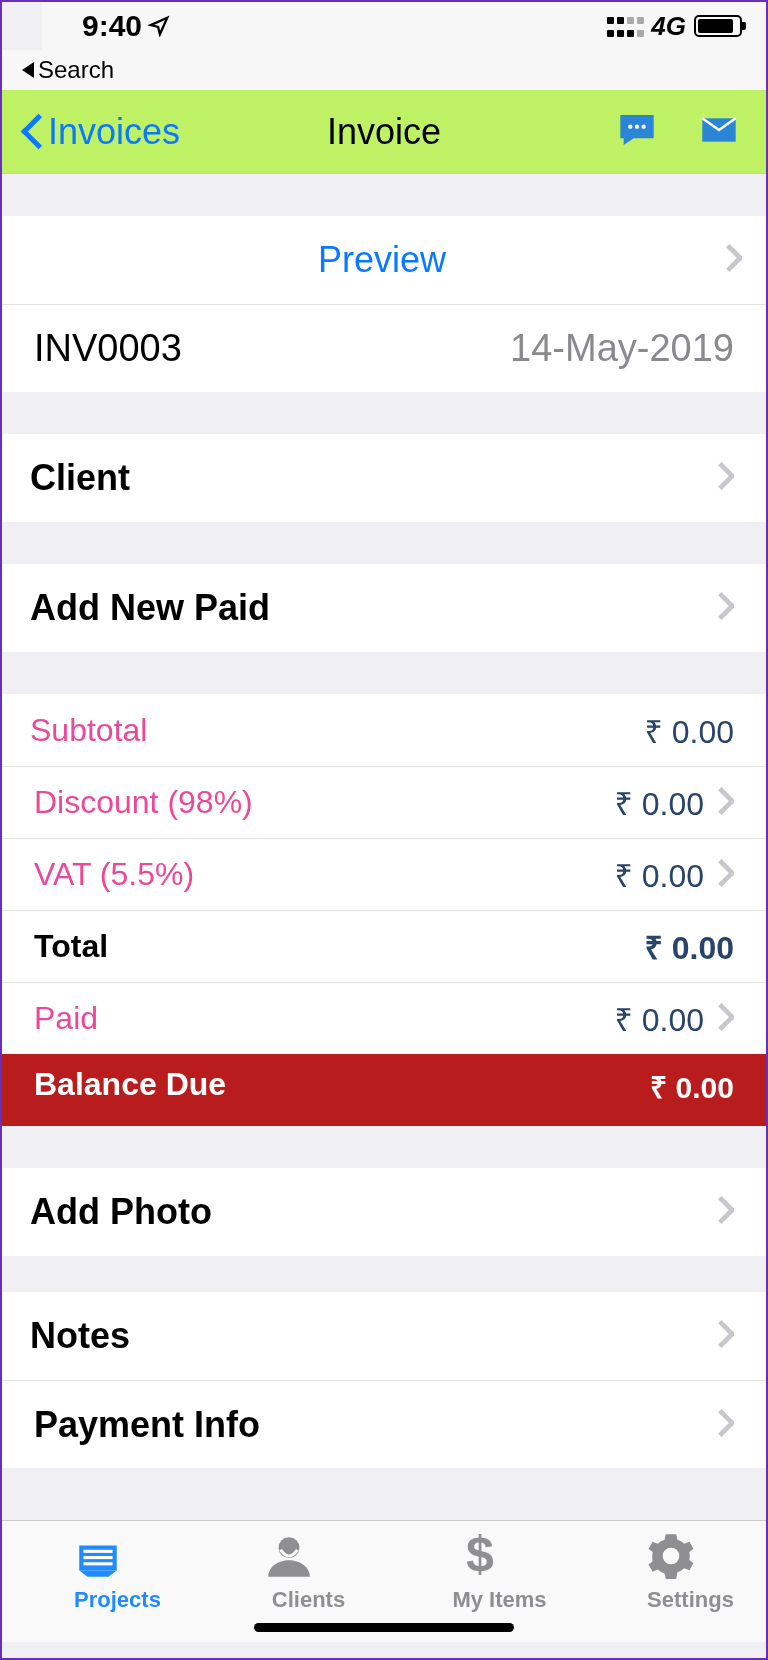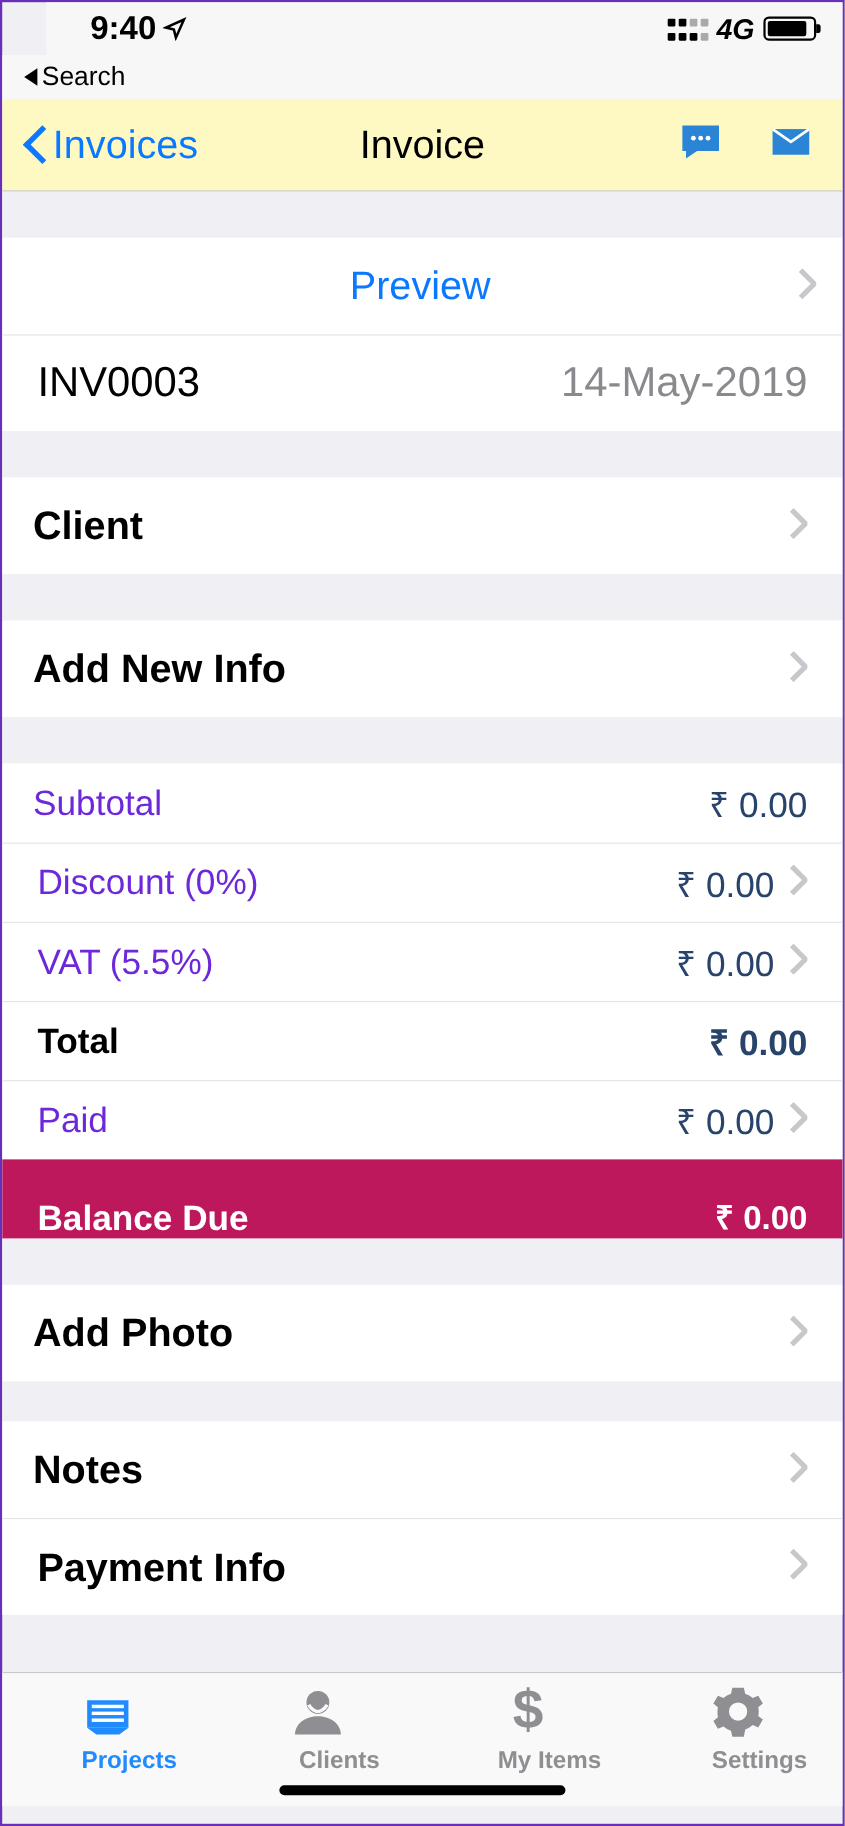--- a/index.html
+++ b/index.html
@@ -16,21 +16,21 @@
   .sig-dots .g{left:30px;bottom:0; background:#aaa;} .sig-dots .h{left:30px;top:2px; background:#aaa;}
   .battery { width:48px; height:22px; border:2px solid #000; border-radius:5px; position:relative; display:inline-block;}
   .battery:after{ content:""; position:absolute; right:-6px; top:5px; width:4px; height:8px; background:#000; border-radius:0 2px 2px 0;}
   .battery .fill{ position:absolute; left:2px; top:2px; bottom:2px; width:80%; background:#000; border-radius:2px;}
 
   
   .back-search { height:40px; padding-left:20px; display:flex; align-items:center; gap:4px; background:#f7f7f7; font-size:24px;text-align:right;}
   .back-tri { display:inline-block; width:0; height:0; border-top:8px solid transparent; border-bottom:8px solid transparent; border-right:12px solid #000;}
 
   
-  .nav-bar { height:84px; background:#fef9c3; display:flex; align-items:center; justify-content:space-between; padding:0 24px; border-bottom:1px solid #c9c9cd;}
+  .nav-bar { height:84px; background:#bef264; display:flex; align-items:center; justify-content:space-between; padding:0 24px; border-bottom:1px solid #c9c9cd;}
   .nav-back { display:flex; align-items:center; color:#0b79ff; font-size:36px; gap:2px; }
   .chev-left { width:20px; height:34px; }
   .chev-left::before { content:""; display:block; width:20px; height:20px; border-left:5px solid #0b79ff; border-bottom:5px solid #0b79ff; transform:rotate(45deg); margin-top:4px;}
   .nav-title { font-size:36px; font-weight:400; position:absolute; left:50%; transform:translateX(-50%);}
   .nav-actions { display:flex; gap:36px; }
   .icon-chat, .icon-mail { width:46px; height:40px; color:#2b85d6; }
 
   
   .gap { height:42px; background:#efeff4; }
   .gap.small { height:36px; }
@@ -42,25 +42,25 @@
   .row .label.bold { font-weight:700; font-size:36px;}
   .row .value { margin-left:auto; font-size:32px; color:#28446b; }
   .row .chev { margin-left:14px; color:#c7c7cc; }
   .chev svg { width:16px; height:28px; }
   .preview-text { font-size:36px; color:#0b79ff; }
   .invno-row { justify-content:space-between; }
   .invno { font-size:38px; }
   .invdate { font-size:38px; color:#8a8a8e; }
 
   .amount-row { min-height:72px; }
-  .amount-row .label { font-size:32px; color:#6d28d9; }
+  .amount-row .label { font-size:32px; color:#ec4899; }
   .amount-row.bold .label { font-weight:700; color:#000; }
   .amount-row.bold .value { font-weight:700; }
 
-  .balance-row { background:#be185d; color:#fff; min-height:72px; display:flex; align-items:flex-end; padding:0 32px; }
+  .balance-row { background:#b91c1c; color:#fff; min-height:72px; display:flex; align-items:flex-start; padding:12px 32px; }
   .balance-row .label { font-size:32px; font-weight:600; color:#fff;}
   .balance-row .value { margin-left:auto; font-size:30px; font-weight:700; color:#fff;}
 
   
   .tab-bar { position:absolute; bottom:16px; left:0; right:0; height:122px; background:#f9f9f9; border-top:1px solid #c9c9cd; display:flex; justify-content:space-around; align-items:flex-start; padding-top:10px;}
   .tab { display:flex; flex-direction:column; align-items:center; gap:6px; color:#8e8e93; width:25%; }
   .tab.active { color:#1f8bff; }
   .tab .ticon { width:54px; height:50px; display:flex; align-items:center; justify-content:center;}
   .tab .tlabel { font-size:22px; font-weight:600;margin-left:40px;}
   .home-ind { position:absolute; bottom:10px; left:50%; transform:translateX(-50%); width:260px; height:9px; background:#000; border-radius:5px;}
@@ -150,36 +150,36 @@
       <span class="chev" style="margin-left:auto;"><svg viewBox="0 0 10 18" fill="none" stroke="#c7c7cc" stroke-width="3">
             <path d="M1 1l8 8-8 8"></path>
           </svg></span>
     </div>
   </div>
 
   <div class="gap"></div>
 
   <div class="section">
     <div class="row">
-      <span class="label bold">Add New Info</span>
+      <span class="label bold">Add New Paid</span>
       <span class="chev" style="margin-left:auto;"><svg viewBox="0 0 10 18" fill="none" stroke="#c7c7cc" stroke-width="3">
             <path d="M1 1l8 8-8 8"></path>
           </svg></span>
     </div>
   </div>
 
   <div class="gap"></div>
 
   <div class="section">
     <div class="row amount-row">
       <span class="label">Subtotal</span>
       <span class="value">₹ 0.00</span>
     </div>
     <div class="row amount-row">
-      <span class="label">Discount (0%)</span>
+      <span class="label">Discount (98%)</span>
       <span class="value">₹ 0.00</span>
       <span class="chev"><svg viewBox="0 0 10 18" fill="none" stroke="#c7c7cc" stroke-width="3">
             <path d="M1 1l8 8-8 8"></path>
           </svg></span>
     </div>
     <div class="row amount-row">
       <span class="label">VAT (5.5%)</span>
       <span class="value">₹ 0.00</span>
       <span class="chev"><svg viewBox="0 0 10 18" fill="none" stroke="#c7c7cc" stroke-width="3">
             <path d="M1 1l8 8-8 8"></path>

